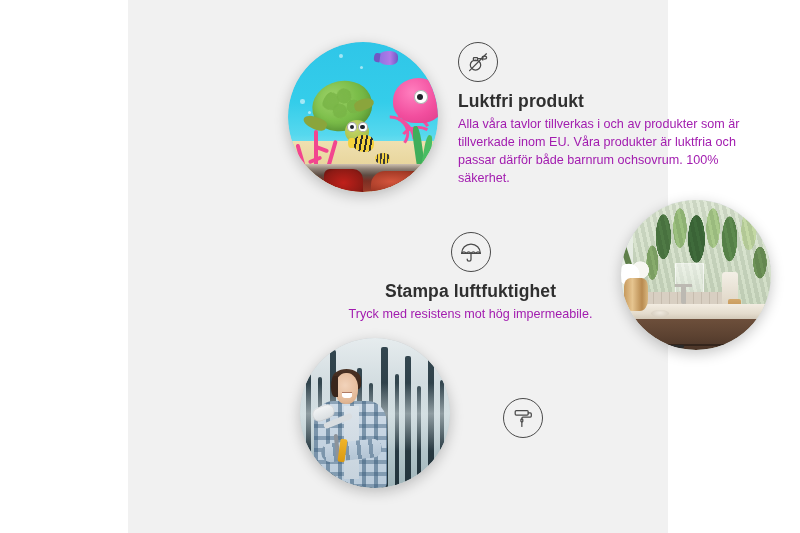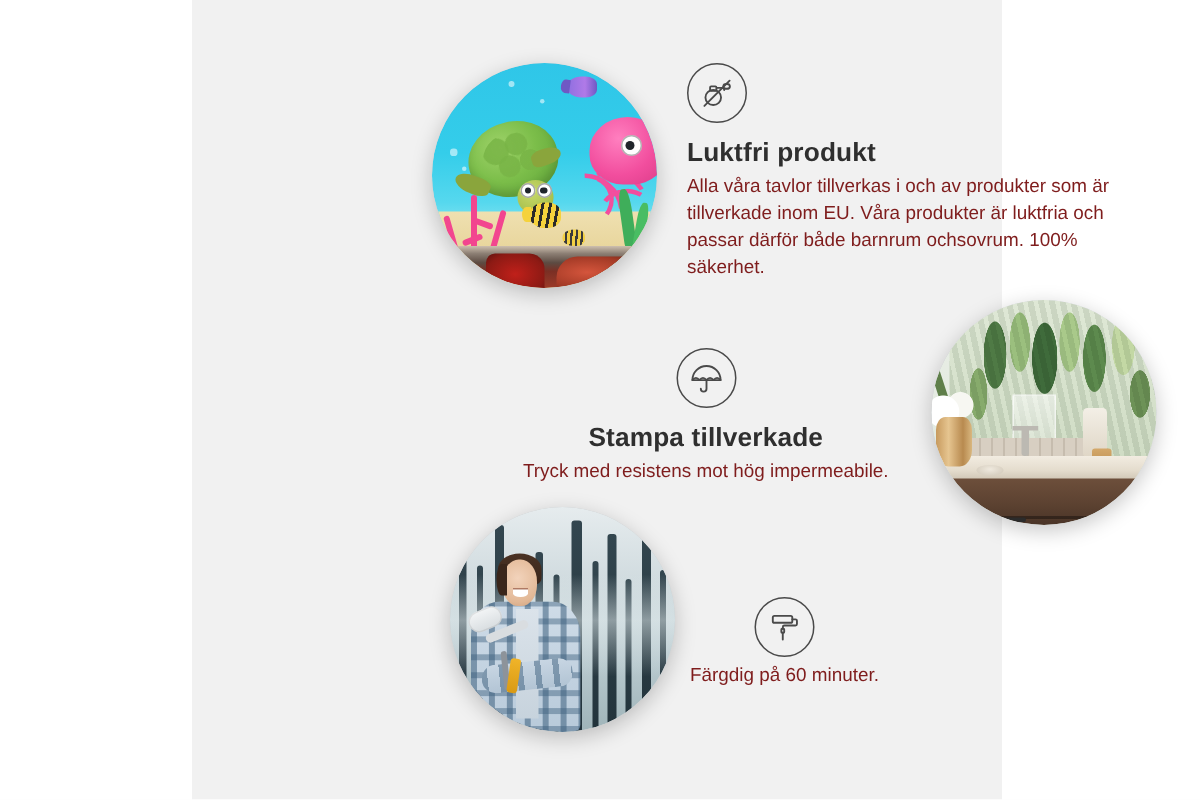--- a/index.html
+++ b/index.html
@@ -66,21 +66,21 @@
   .feat-title {
     font-size: 17.5px;
     font-weight: bold;
     color: #2f2f2f;
     letter-spacing: .1px;
     margin-top: 9px;
     line-height: 1.2;
   }
   .feat-body {
     font-size: 12.6px;
-    color: #7f1d1d;
+    color: #a21caf;
     line-height: 1.42;
     margin-top: 4px;
   }
 
   
   #feature-odourless {
     left: 330px;
     top: 42px;
     width: 294px;
     text-align: left;
@@ -486,21 +486,21 @@
     </div>
 
     <div class="feature" id="feature-waterproof">
       <div class="icon-badge">
         <svg width="24" height="24" viewBox="0 0 24 24" fill="none" stroke="#4a4a4a" stroke-width="1.25" stroke-linecap="round" stroke-linejoin="round">
           <path d="M2.6 13.4 A9.4 9.4 0 0 1 21.4 13.4 Z"></path>
           <path d="M2.6 13.4 q2.35 -3 4.7 0 q2.35 -3 4.7 0 q2.35 -3 4.7 0 q2.35 -3 4.7 0"></path>
           <path d="M12 13.4 V19.2 a1.9 1.9 0 0 1 -3.8 0"></path>
         </svg>
       </div>
-      <div class="feat-title">Stampa tillverkade</div>
+      <div class="feat-title">Stampa luftfuktighet</div>
       <div class="feat-body">Tryck med resistens mot hög impermeabile.</div>
     </div>
 
     <div class="photo-circle" id="photo-bathroom">
       <div class="photo-inner">
         <div class="br-wall"></div>
         <div class="br-leaves"></div>
         <div class="br-mirror"></div>
         <div class="br-backsplash"></div>
         <div class="br-tap"></div>
@@ -556,17 +556,16 @@
 
     <div class="feature" id="feature-easy-mount">
       <div class="icon-badge">
         <svg width="24" height="24" viewBox="0 0 24 24" fill="none" stroke="#4a4a4a" stroke-width="1.25" stroke-linecap="round" stroke-linejoin="round">
           <rect x="4.2" y="4.6" width="13" height="4.6" rx="1.1"></rect>
           <path d="M17.2 6.9 h2.1 a1 1 0 0 1 1 1 v2.1 a1 1 0 0 1 -1 1 h-7.4 a1 1 0 0 0 -1 1 v1.2"></path>
           <rect x="9.9" y="13.2" width="1.9" height="2.6" rx="0.5"></rect>
           <path d="M10.85 15.8 V20.4"></path>
         </svg>
       </div>
-      <div class="feat-body">Färgdig på 60 minuter.</div>
     </div>
 
   </div>
 </div>
 
 </body></html>

